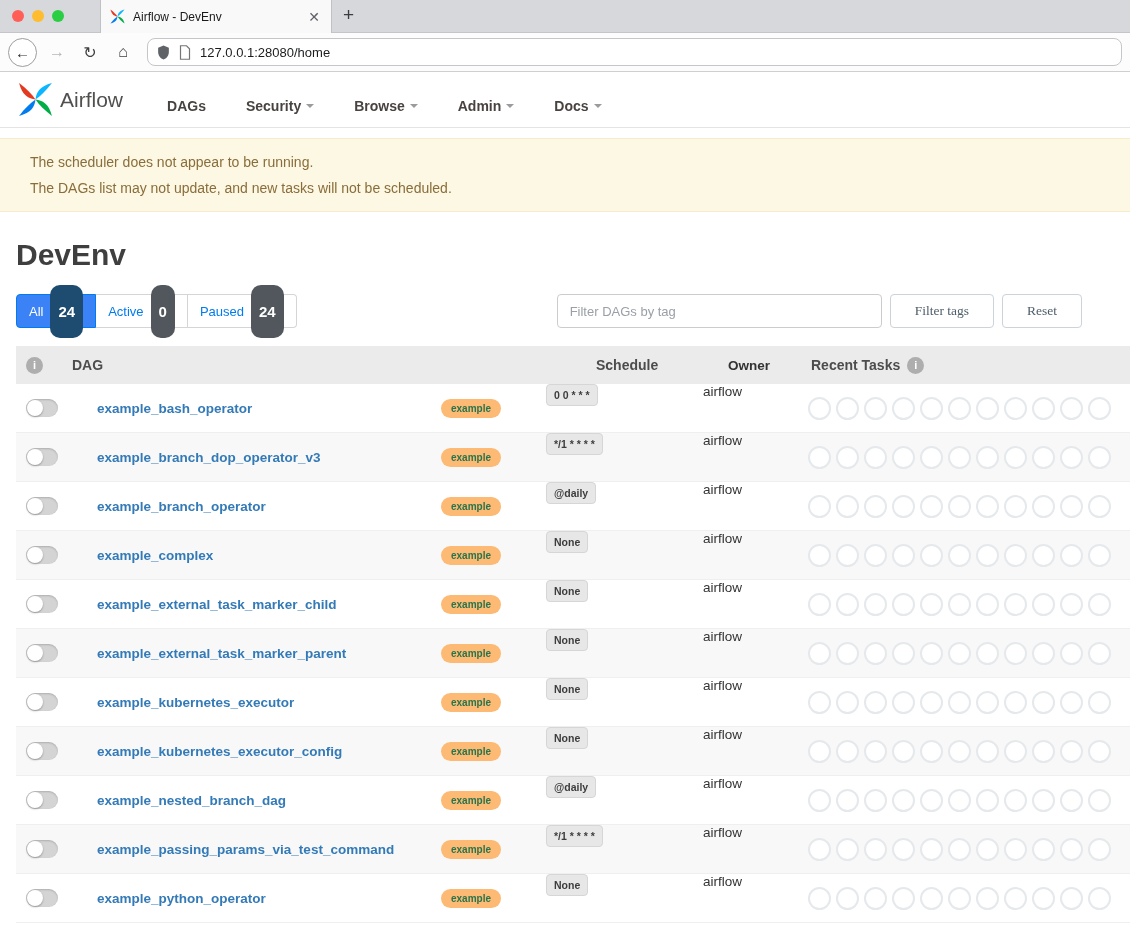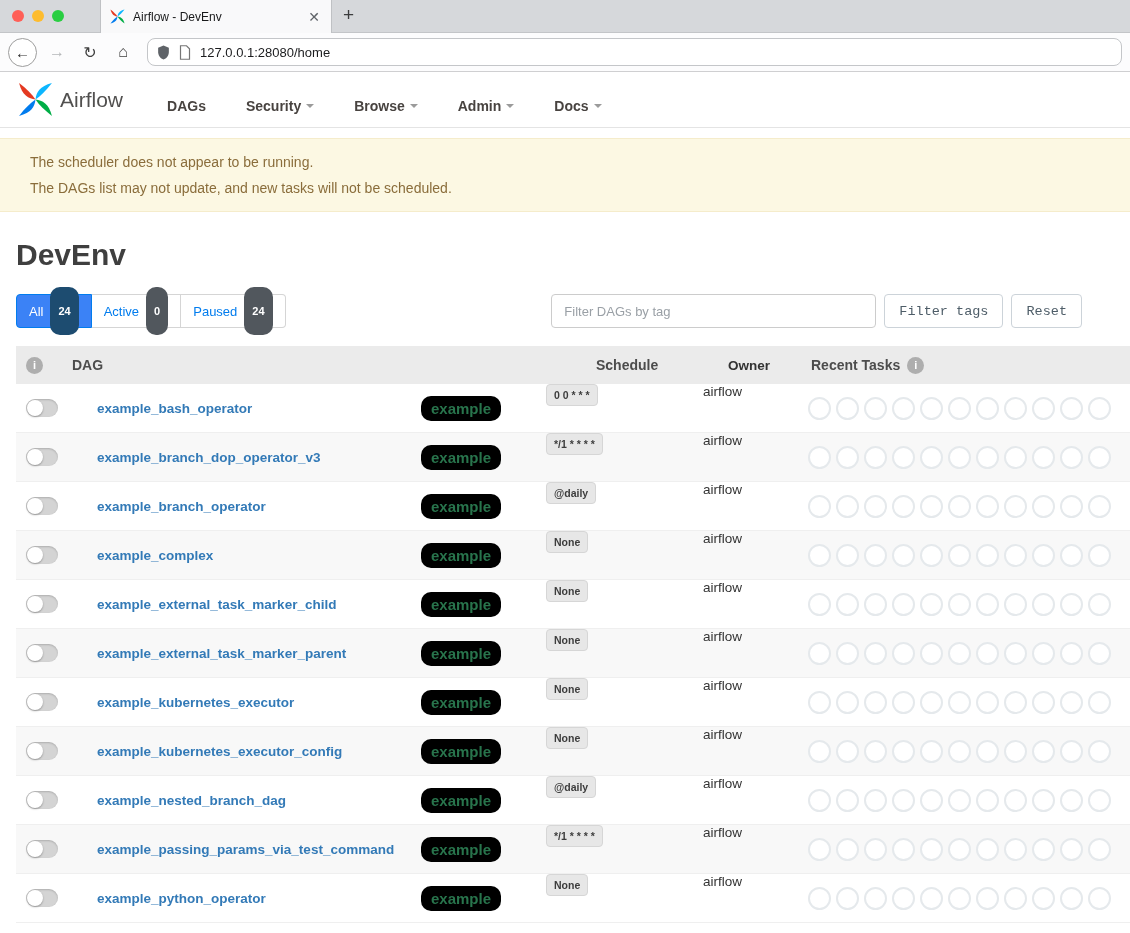--- a/index.html
+++ b/index.html
@@ -77,34 +77,34 @@
   .btn-group { display: flex; }
   .fbtn {
     height: 34px; padding: 0 12px; background: #fff; border: 1px solid #d5d5d5;
     color: #017cee; font-size: 13px; display: flex; align-items: center; gap: 7px; cursor: pointer;
   }
   .fbtn + .fbtn { border-left: none; }
   .fbtn:first-child { border-radius: 4px 0 0 4px; }
   .fbtn:last-child { border-radius: 0 4px 4px 0; }
   .fbtn.active { background: #3b82f6; border-color: #017cee; color: #fff; text-align: right; }
   .count-badge {
-    border-radius: 10px; padding: 18px 8px; font-size: 11px; font-weight: bold;
+    border-radius: 10px; padding: 18px 8px; font-size: 15px; font-weight: bold;
     color: #fff; background: #51575d;
   }
   .fbtn.active .count-badge { background: #1d4c70; }
   .tag-search {
     margin-left: auto; width: 325px; height: 34px; border: 1px solid #cccccc;
     border-radius: 4px; padding: 12px 12px; font-size: 13px; color: #333;
     font-family: "Liberation Sans", sans-serif; outline: none;
   }
   .tag-search::placeholder { color: #9aa0a6; }
   .wbtn {
-    height: 34px; padding: 0 14px; margin-left: 8px; background: #fff;
+    height: 34px; padding: 0 24px; margin-left: 8px; background: #fff;
     border: 1px solid #ccd3d9; border-radius: 4px; color: #4e5d68;
-    font-size: 13.5px; cursor: pointer; font-family: Liberation Mono, monospace;
+    font-size: 13.5px; cursor: pointer; font-family: Liberation Serif, serif;
   }
   .wbtn:last-child { margin-right: 32px; }
 
   
   .dag-table { margin: 18px 0 0 16px; }
   .thead {
     display: flex; align-items: center; height: 38px; background: #ebebeb;
     font-size: 14px; font-weight: bold; color: #4c4c4c;
   }
   .trow {
@@ -131,21 +131,21 @@
     position: relative; display: inline-block; cursor: pointer;
     box-shadow: inset 0 1px 2px rgba(0,0,0,0.18);
   }
   .toggle::after {
     content: ""; position: absolute; left: 1px; top: 1px; width: 16px; height: 16px;
     border-radius: 50%; background: #fff; box-shadow: 0 1px 2px rgba(0,0,0,0.3);
   }
 
   .dag-link { font-size: 13.5px; font-weight: bold; color: #337ab7; white-space: nowrap; }
   .tag-badge {
-    background: #000000; color: #28744c; font-size: 15px; font-weight: bold;
+    background: #fdba74; color: #28744c; font-size: 10px; font-weight: bold;
     border-radius: 10px; padding: 4px 10px; cursor: pointer; white-space: nowrap;
   }
   .schedule-badge {
     display: inline-block; background: #e7e7e7; border: 1px solid #d6d6d6; color: #3d3d3d;
     font-size: 10.5px; font-weight: bold; border-radius: 4px; padding: 4px 7px; white-space: nowrap;
   }
   .task-circle {
     width: 23px; height: 23px; border-radius: 50%; background: #fff;
     border: 2px solid #e5e9ec; flex: none; cursor: pointer;
   }

